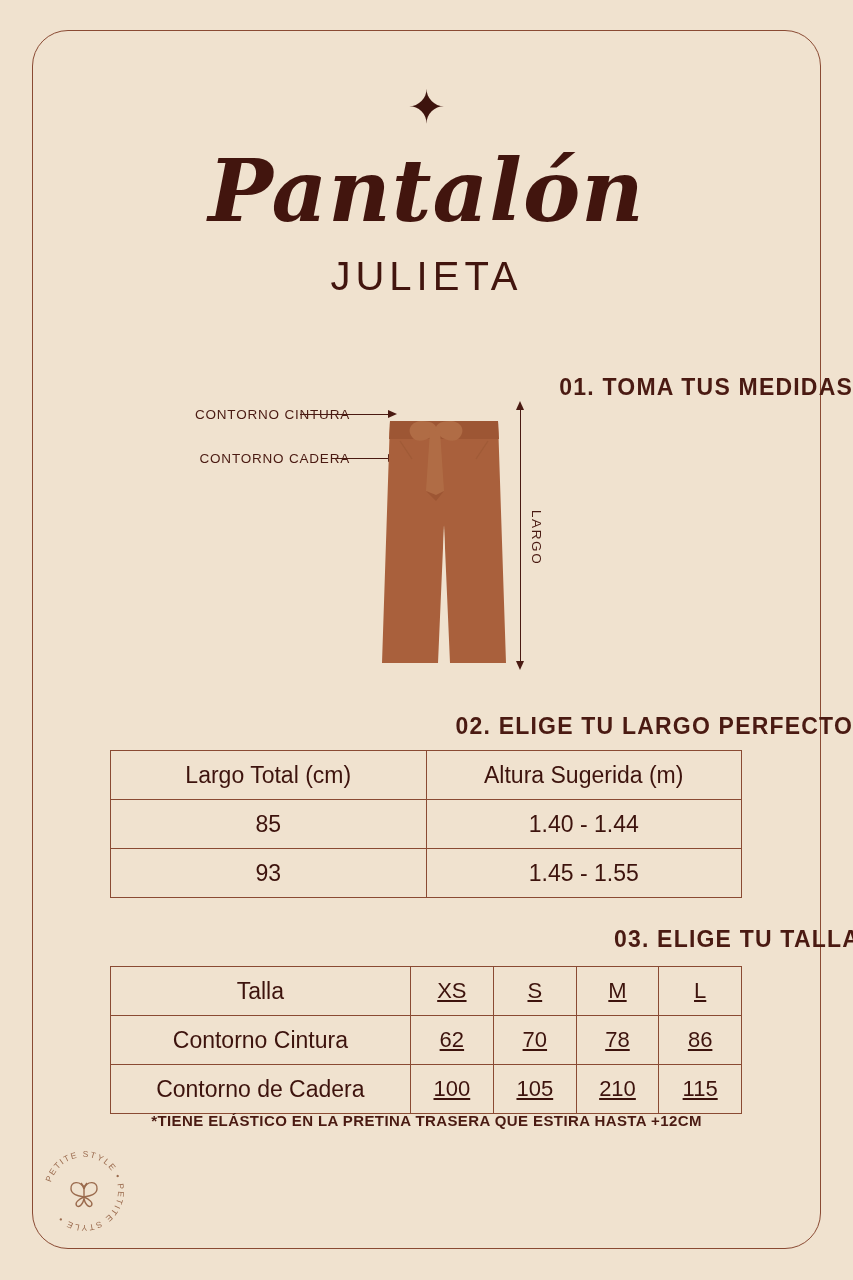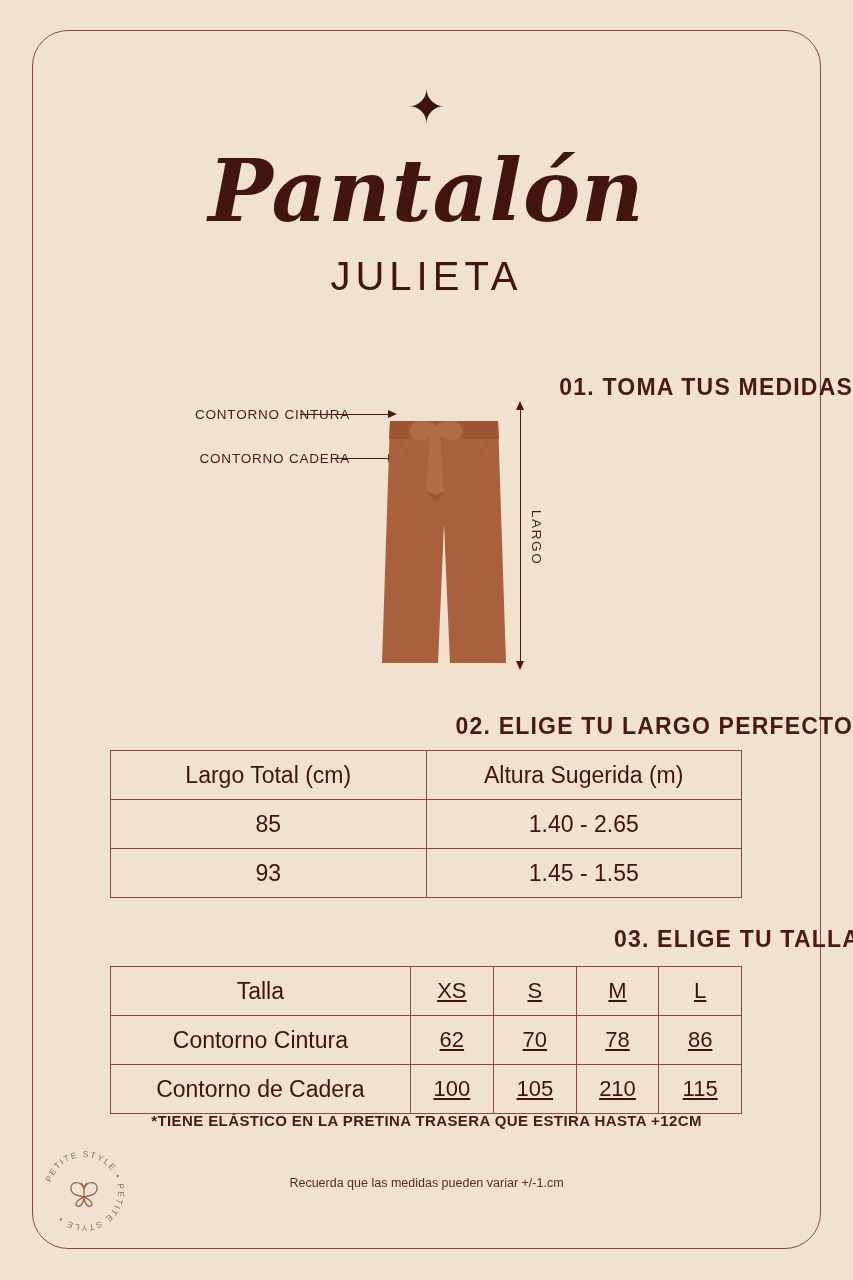--- a/index.html
+++ b/index.html
@@ -280,21 +280,21 @@
         <col style="width:50%">
         <col style="width:50%">
       </colgroup>
     <tbody>
       <tr>
         <td>Largo Total (cm)</td>
         <td>Altura Sugerida (m)</td>
       </tr>
       <tr>
         <td>85</td>
-        <td>1.40 - 2.65</td>
+        <td>1.40 - 1.44</td>
       </tr>
       <tr>
         <td>93</td>
         <td>1.45 - 1.55</td>
       </tr>
     </tbody>
   </table>
 
   <div class="sec-head" id="sec3">03. ELIGE TU TALLA</div>
 
@@ -325,21 +325,20 @@
         <td class="lab">Contorno de Cadera</td>
         <td class="val">100</td>
         <td class="val">105</td>
         <td class="val">210</td>
         <td class="val">115</td>
       </tr>
     </tbody>
   </table>
 
   <div class="note-bold">*TIENE ELÁSTICO EN LA PRETINA TRASERA QUE ESTIRA HASTA +12CM</div>
-  <div class="note-small">Recuerda que las medidas pueden variar +/-1.cm</div>
 
   <div class="stamp">
     <svg width="96" height="96" viewBox="0 0 96 96" xmlns="http://www.w3.org/2000/svg">
       <defs>
         <path id="circlepath" d="M48,48 m-34,0 a34,34 0 1,1 68,0 a34,34 0 1,1 -68,0"></path>
       </defs>
       <text font-family="Liberation Sans, sans-serif" font-size="8.5" fill="#9a6a4d" letter-spacing="1.6">
         <textPath href="#circlepath" startOffset="4%">PETITE STYLE • PETITE STYLE •</textPath>
       </text>
       <g transform="translate(48,50)" fill="none" stroke="#9a6a4d" stroke-width="1.4">

